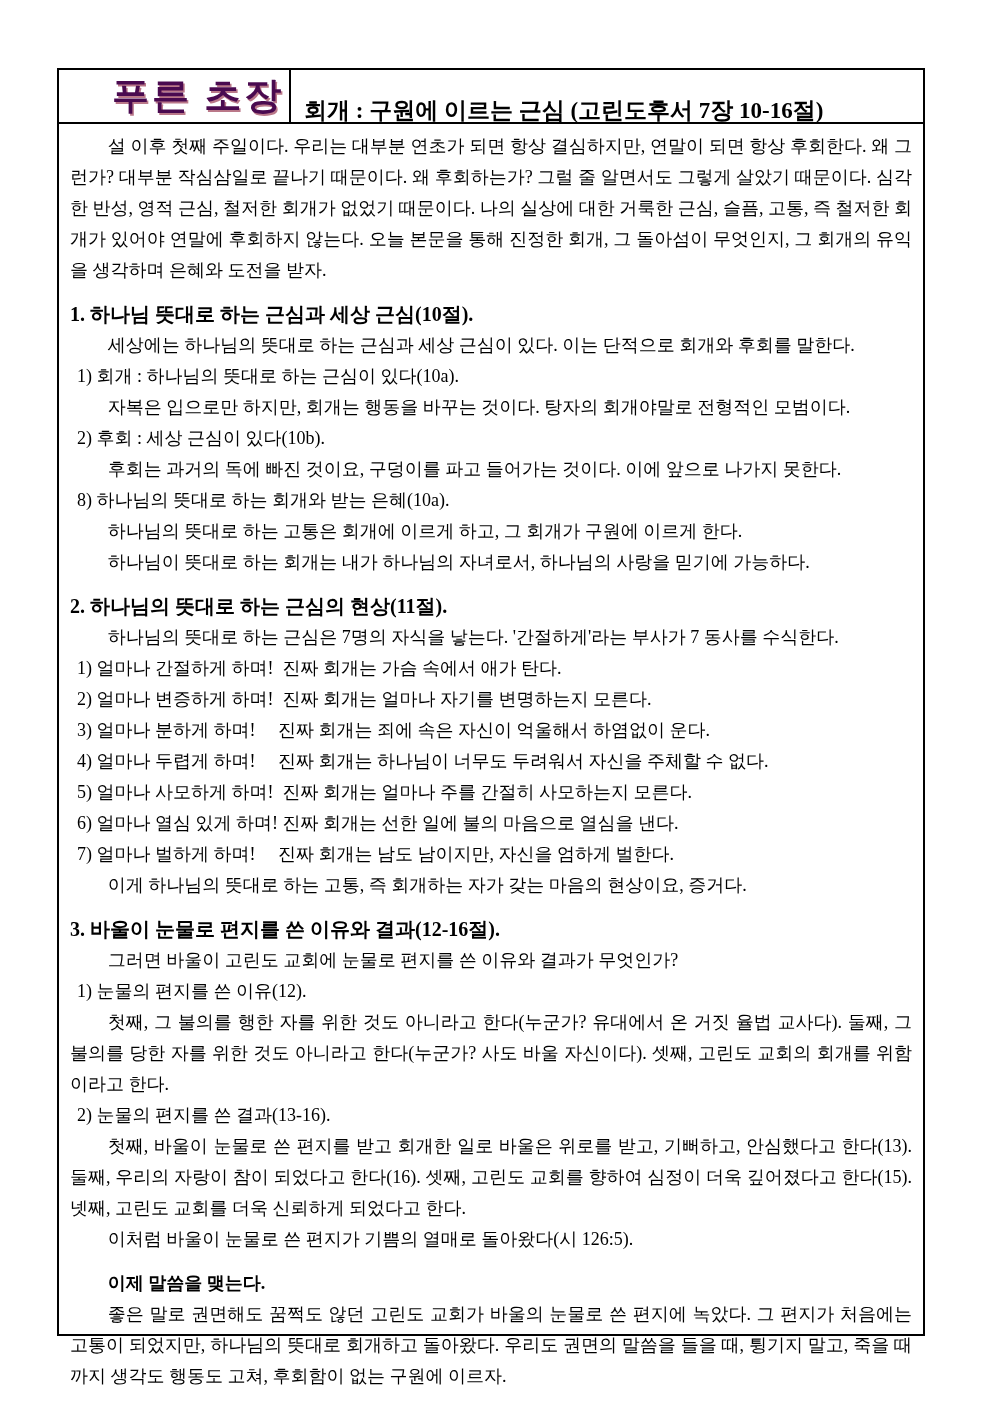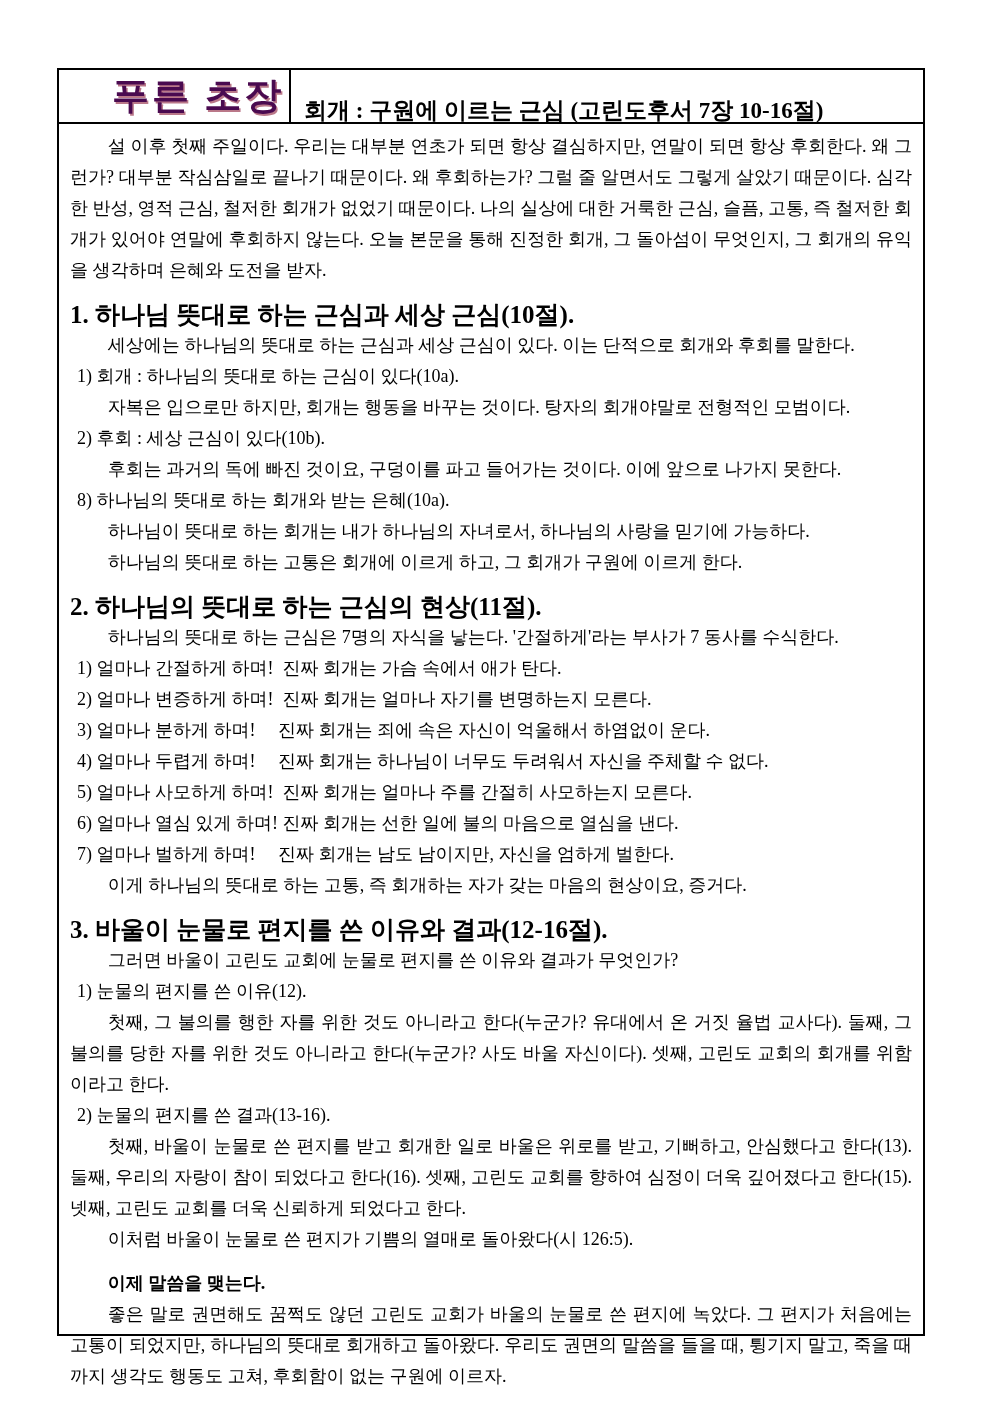--- a/index.html
+++ b/index.html
@@ -66,21 +66,21 @@
     line-height: 31px;
     color: #000000;
     text-align: justify;
   }
   .blk { margin: 0; }
   .para { text-indent: 2.1em; }
   .sub  { padding-left: 7px; }
   .heading {
     font-weight: bold;
     margin-top: 13px;
-    font-size: 25px;
+    font-size: 20px;
   }
   .bold-para {
     font-weight: bold;
     text-indent: 2.1em;
     margin-top: 13px;
   }
 </style>
 </head>
 <body>
 
@@ -92,22 +92,22 @@
     </div>
     <div class="doc-body">
         <p class="blk para">설 이후 첫째 주일이다. 우리는 대부분 연초가 되면 항상 결심하지만, 연말이 되면 항상 후회한다. 왜 그런가? 대부분 작심삼일로 끝나기 때문이다. 왜 후회하는가? 그럴 줄 알면서도 그렇게 살았기 때문이다. 심각한 반성, 영적 근심, 철저한 회개가 없었기 때문이다. 나의 실상에 대한 거룩한 근심, 슬픔, 고통, 즉 철저한 회개가 있어야 연말에 후회하지 않는다. 오늘 본문을 통해 진정한 회개, 그 돌아섬이 무엇인지, 그 회개의 유익을 생각하며 은혜와 도전을 받자.</p>
         <p class="blk heading">1. 하나님 뜻대로 하는 근심과 세상 근심(10절).</p>
         <p class="blk para">세상에는 하나님의 뜻대로 하는 근심과 세상 근심이 있다. 이는 단적으로 회개와 후회를 말한다.</p>
         <p class="blk sub">1) 회개 : 하나님의 뜻대로 하는 근심이 있다(10a).</p>
         <p class="blk para">자복은 입으로만 하지만, 회개는 행동을 바꾸는 것이다. 탕자의 회개야말로 전형적인 모범이다.</p>
         <p class="blk sub">2) 후회 : 세상 근심이 있다(10b).</p>
         <p class="blk para">후회는 과거의 독에 빠진 것이요, 구덩이를 파고 들어가는 것이다. 이에 앞으로 나가지 못한다.</p>
         <p class="blk sub">8) 하나님의 뜻대로 하는 회개와 받는 은혜(10a).</p>
+        <p class="blk para">하나님의 뜻대로 하는 고통은 회개에 이르게 하고, 그 회개가 구원에 이르게 한다.</p>
         <p class="blk para">하나님이 뜻대로 하는 회개는 내가 하나님의 자녀로서, 하나님의 사랑을 믿기에 가능하다.</p>
-        <p class="blk para">하나님의 뜻대로 하는 고통은 회개에 이르게 하고, 그 회개가 구원에 이르게 한다.</p>
         <p class="blk heading">2. 하나님의 뜻대로 하는 근심의 현상(11절).</p>
         <p class="blk para">하나님의 뜻대로 하는 근심은 7명의 자식을 낳는다. '간절하게'라는 부사가 7 동사를 수식한다.</p>
         <p class="blk sub">1) 얼마나 간절하게 하며!&nbsp; 진짜 회개는 가슴 속에서 애가 탄다.</p>
         <p class="blk sub">2) 얼마나 변증하게 하며!&nbsp; 진짜 회개는 얼마나 자기를 변명하는지 모른다.</p>
         <p class="blk sub">3) 얼마나 분하게 하며!&nbsp;&nbsp;&nbsp;&nbsp; 진짜 회개는 죄에 속은 자신이 억울해서 하염없이 운다.</p>
         <p class="blk sub">4) 얼마나 두렵게 하며!&nbsp;&nbsp;&nbsp;&nbsp; 진짜 회개는 하나님이 너무도 두려워서 자신을 주체할 수 없다.</p>
         <p class="blk sub">5) 얼마나 사모하게 하며!&nbsp; 진짜 회개는 얼마나 주를 간절히 사모하는지 모른다.</p>
         <p class="blk sub">6) 얼마나 열심 있게 하며! 진짜 회개는 선한 일에 불의 마음으로 열심을 낸다.</p>
         <p class="blk sub">7) 얼마나 벌하게 하며!&nbsp;&nbsp;&nbsp;&nbsp; 진짜 회개는 남도 남이지만, 자신을 엄하게 벌한다.</p>
         <p class="blk para">이게 하나님의 뜻대로 하는 고통, 즉 회개하는 자가 갖는 마음의 현상이요, 증거다.</p>

